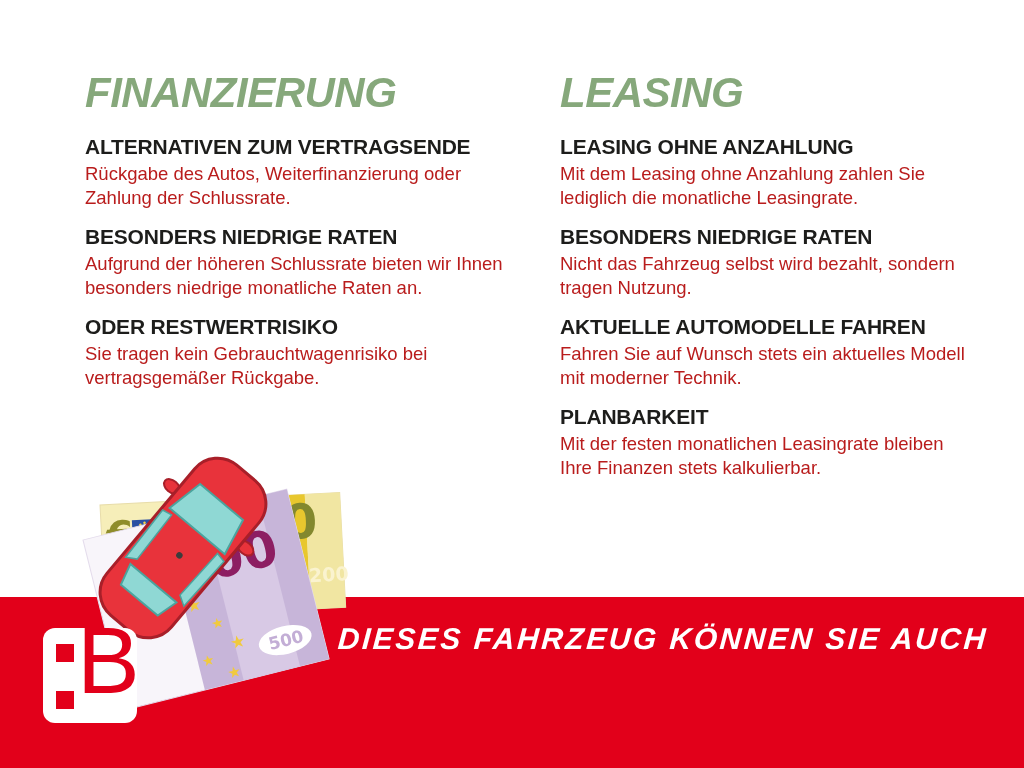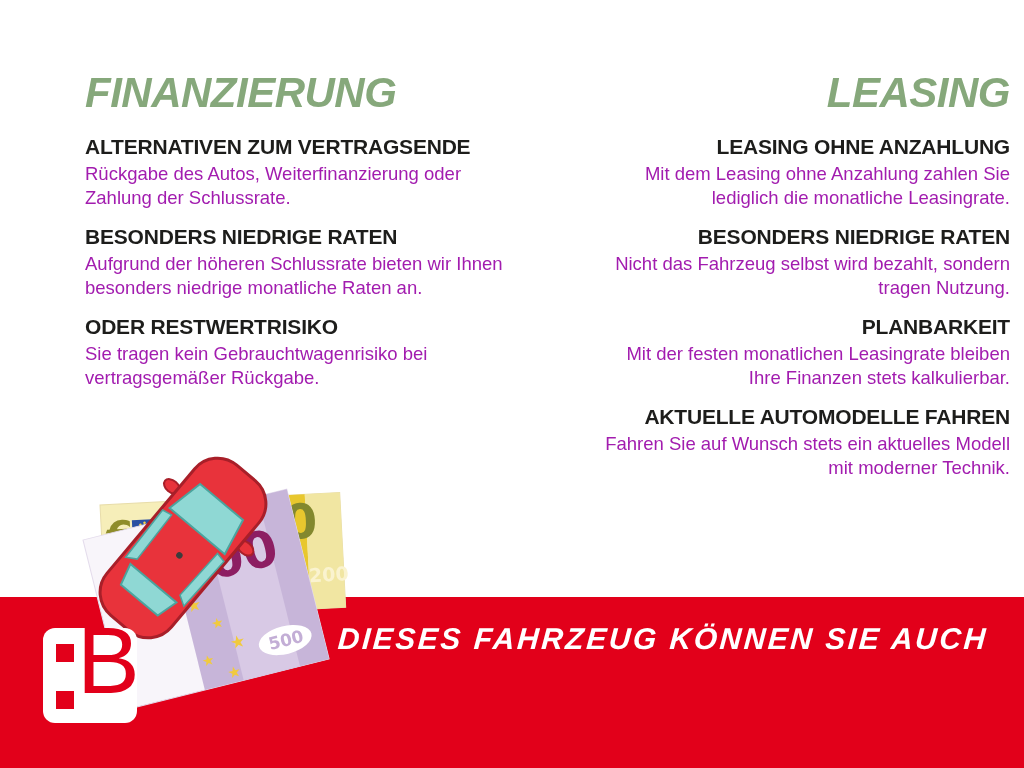--- a/index.html
+++ b/index.html
@@ -1,27 +1,27 @@
 <!DOCTYPE html>
 <html><head>
 <meta charset="utf-8">
 <style>
   html,body{margin:0;padding:0;background:#fff;}
   .page{position:relative;width:1024px;height:768px;overflow:hidden;background:#ffffff;
         font-family:"Liberation Sans",sans-serif;color:#1d1d1b;}
   
   .col{position:absolute;top:72px;width:450px;}
   .col-1{left:85px;}
-  .col-2{left:560px;text-align:right;}
+  .col-2{left:560px;}
   .col-title{margin:0 0 21px 0;font-size:42px;line-height:42px;font-weight:700;font-style:italic;
              color:#86a87b;letter-spacing:-0.5px;}
   .item{margin:0 0 11px 0;}
   .item h2{margin:16px 0 4px 0;font-size:21px;line-height:23px;font-weight:700;color:#1d1d1b;
            letter-spacing:-0.2px;white-space:nowrap;}
-  .item p{margin:0;font-size:18.5px;line-height:23.5px;color:#a21caf;white-space:nowrap;}
+  .item p{margin:0;font-size:18.5px;line-height:23.5px;color:#b91c1c;white-space:nowrap;}
   
   .banner{position:absolute;left:0;top:597px;width:1024px;height:171px;background:#e2001a;z-index:1;}
   .banner-text{position:absolute;right:36px;top:621px;text-align:right;color:#ffffff;z-index:2;}
   .banner-hand{font-size:30px;line-height:36px;font-weight:700;font-style:italic;letter-spacing:2.5px;
                transform:skewX(-4deg);margin-bottom:5px;white-space:nowrap;}
   .banner-big{font-size:42px;line-height:46px;font-weight:700;letter-spacing:0.5px;white-space:nowrap;}
   
   .logo{position:absolute;left:43px;top:628px;width:94px;height:95px;background:#ffffff;
         border-radius:12px;z-index:4;}
   .logo-sq{position:absolute;left:13px;width:18px;height:18px;background:#e2001a;}
@@ -65,28 +65,28 @@
       <h2>LEASING OHNE ANZAHLUNG</h2>
       <p><span>Mit dem Leasing ohne Anzahlung zahlen Sie</span><br>
          <span>lediglich die monatliche Leasingrate.</span></p>
     </div>
     <div class="item">
       <h2>BESONDERS NIEDRIGE RATEN</h2>
       <p><span>Nicht das Fahrzeug selbst wird bezahlt, sondern</span><br>
          <span>tragen Nutzung.</span></p>
     </div>
     <div class="item">
+      <h2>AKTUELLE AUTOMODELLE FAHREN</h2>
+      <p><span>Fahren Sie auf Wunsch stets ein aktuelles Modell</span><br>
+         <span>mit moderner Technik.</span></p>
+    </div>
+    <div class="item">
       <h2>PLANBARKEIT</h2>
       <p><span>Mit der festen monatlichen Leasingrate bleiben</span><br>
          <span>Ihre Finanzen stets kalkulierbar.</span></p>
-    </div>
-    <div class="item">
-      <h2>AKTUELLE AUTOMODELLE FAHREN</h2>
-      <p><span>Fahren Sie auf Wunsch stets ein aktuelles Modell</span><br>
-         <span>mit moderner Technik.</span></p>
     </div>
   </section>
 
   <div class="banner"></div>
   <div class="banner-text">
     <div class="banner-hand">DIESES FAHRZEUG KÖNNEN SIE AUCH</div>
   </div>
 
   <div class="illu">
     <svg width="350" height="300" viewBox="0 0 350 300">

